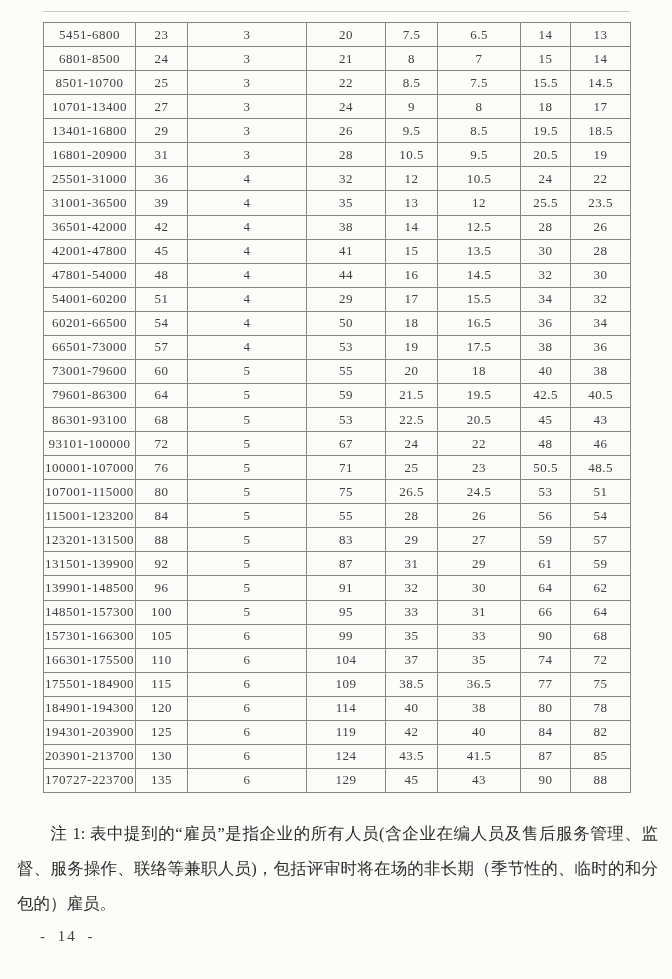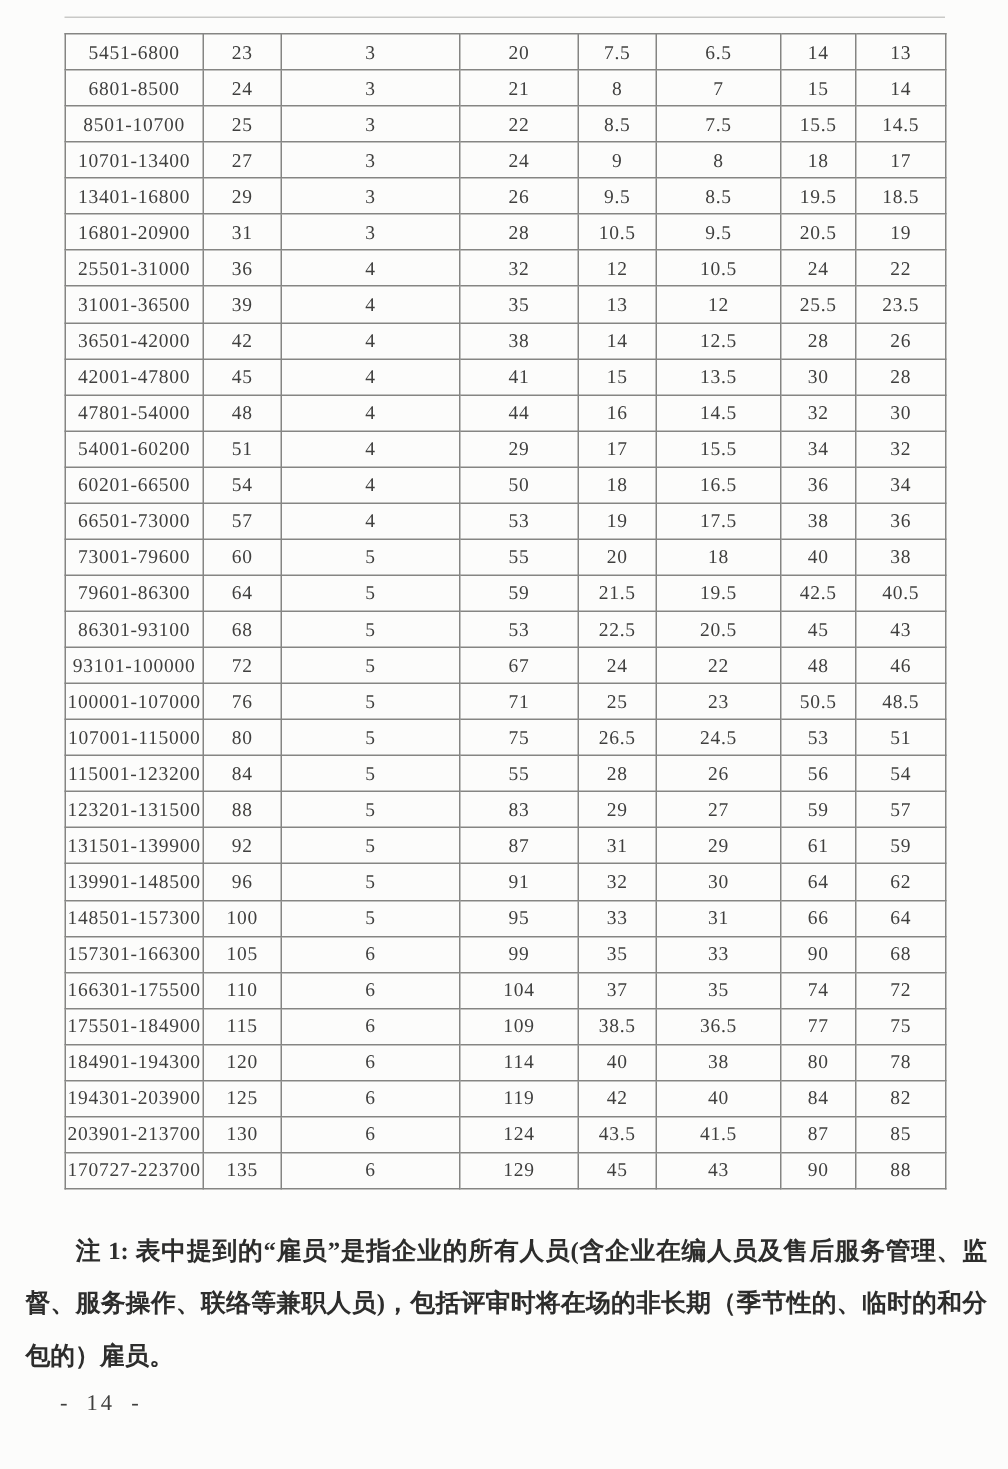--- a/index.html
+++ b/index.html
@@ -44,21 +44,21 @@
     overflow: hidden;
     white-space: nowrap;
   }
   .note {
     position: absolute;
     left: 17px;
     top: 799px;
     width: 641px;
     font-size: 16.5px;
     line-height: 35px;
-    font-weight: bold;
+    font-weight: normal;
     color: #2d2d2c;
     text-align: justify;
     text-justify: inter-ideograph;
   }
   .note .note-indent { display: inline-block; width: 2em; }
   .footer-page-number {
     position: absolute;
     left: 40px;
     top: 928px;
     font-size: 15px;

